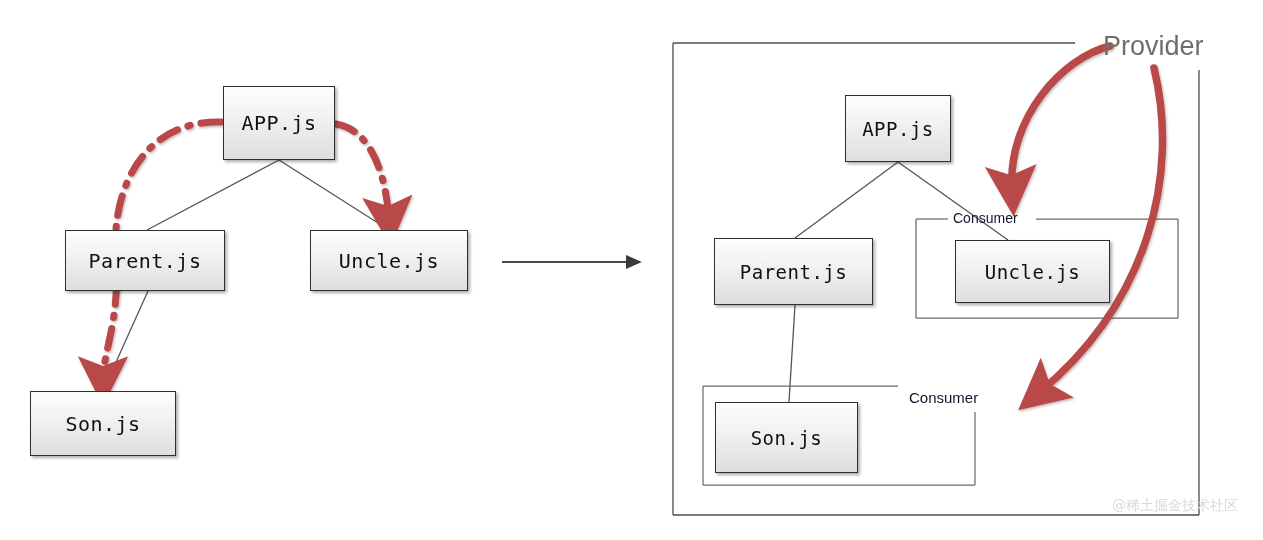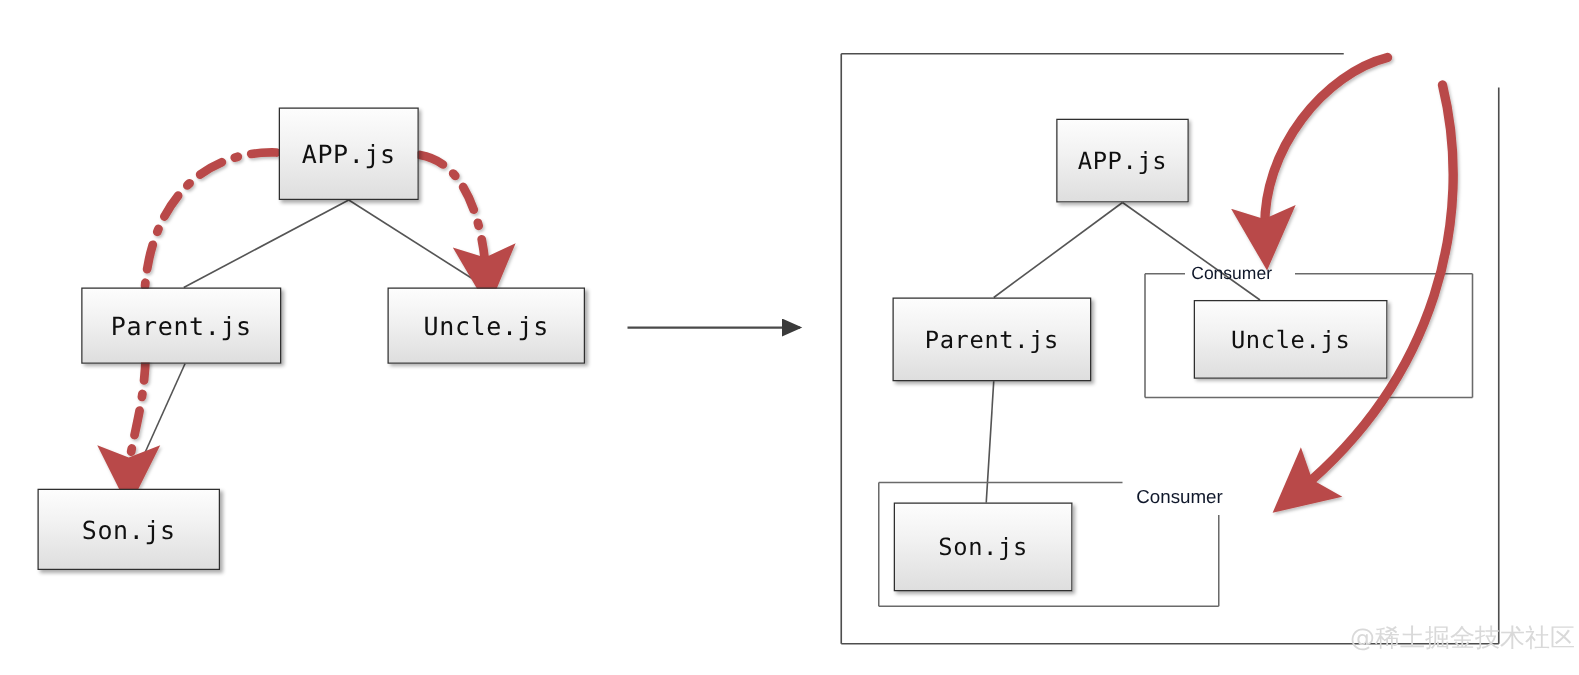--- a/index.html
+++ b/index.html
@@ -154,16 +154,17 @@
     <span>Uncle.js</span>
   </div>
   <div class="node-box" style="left:715px; top:402px; width:143px; height:71px; font-size:19px;">
     <span>Son.js</span>
   </div>
 
   <div class="grp-label" style="left:953px; top:210px; font-size:14px;">Consumer</div>
 
   <div class="grp-label" style="left:909px; top:389px; font-size:15px;">Consumer</div>
 
+  <div class="provider-label" style="left:1103px; top:31px; font-size:27px;">Provider</div>
 
-  <div class="watermark" style="left:1080px; top:497px; font-size:20px;text-align:right;">@稀土掘金技术社区</div>
+  <div class="watermark" style="left:1112px; top:497px; font-size:14px;text-align:right;">@稀土掘金技术社区</div>
 
 </div>
 
 </body></html>

